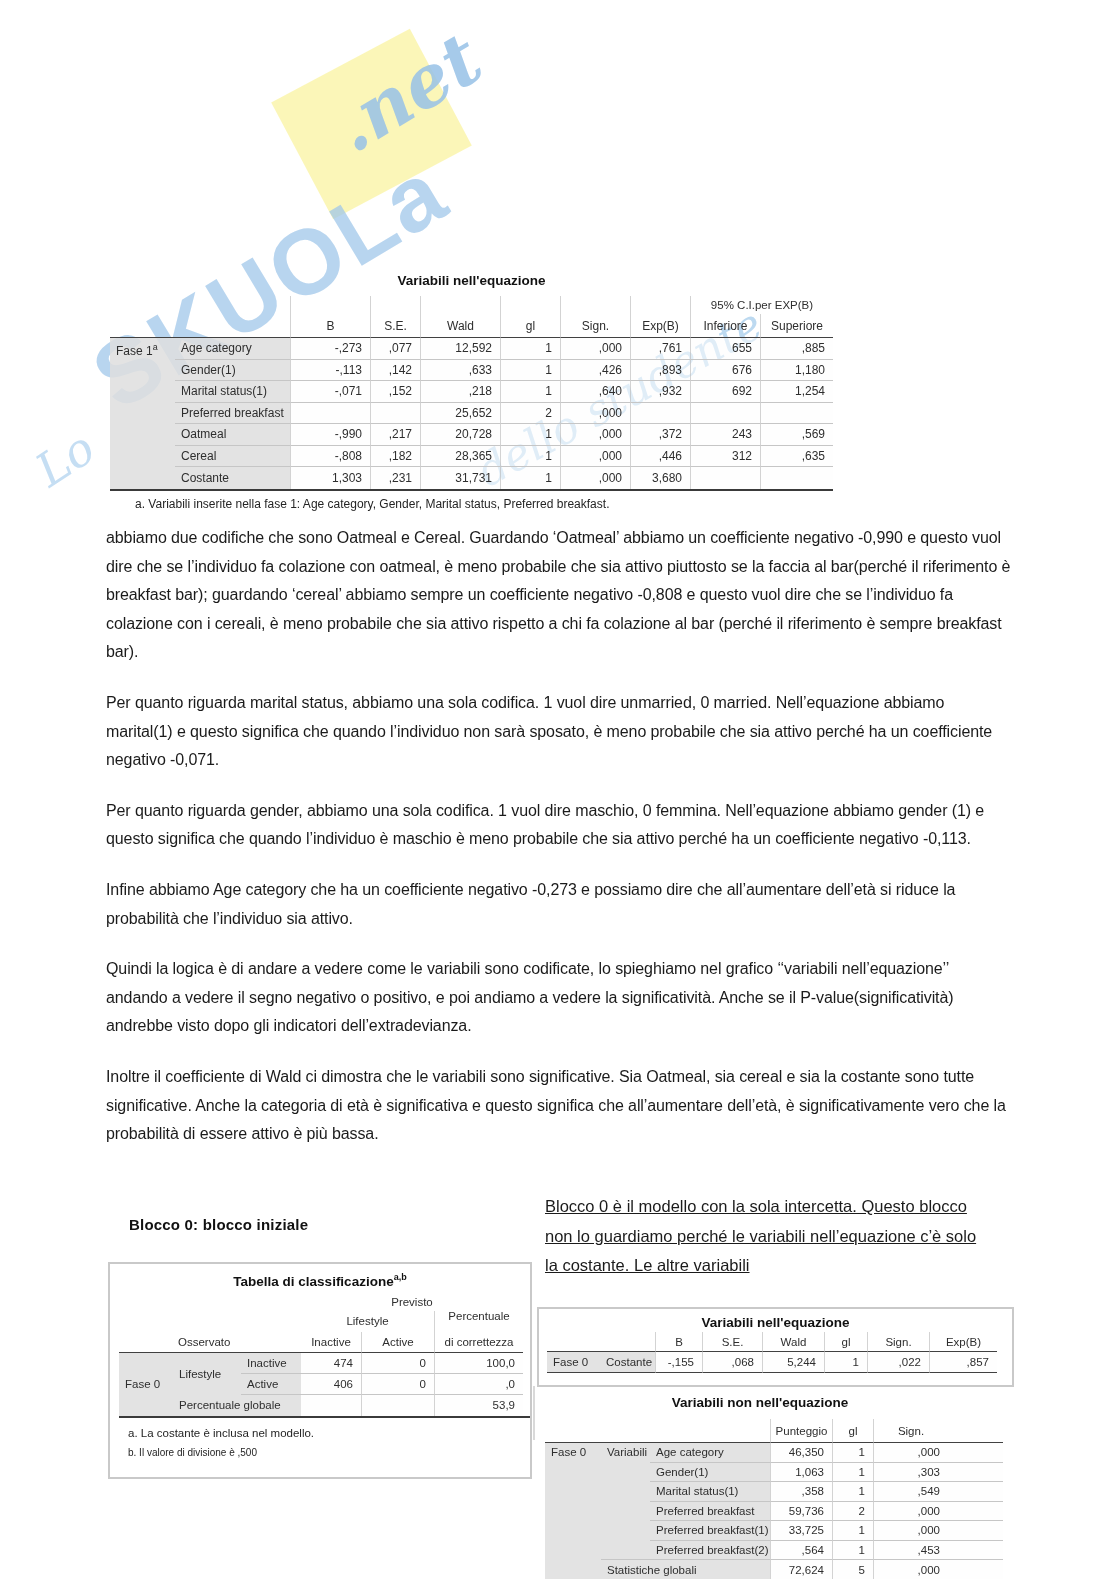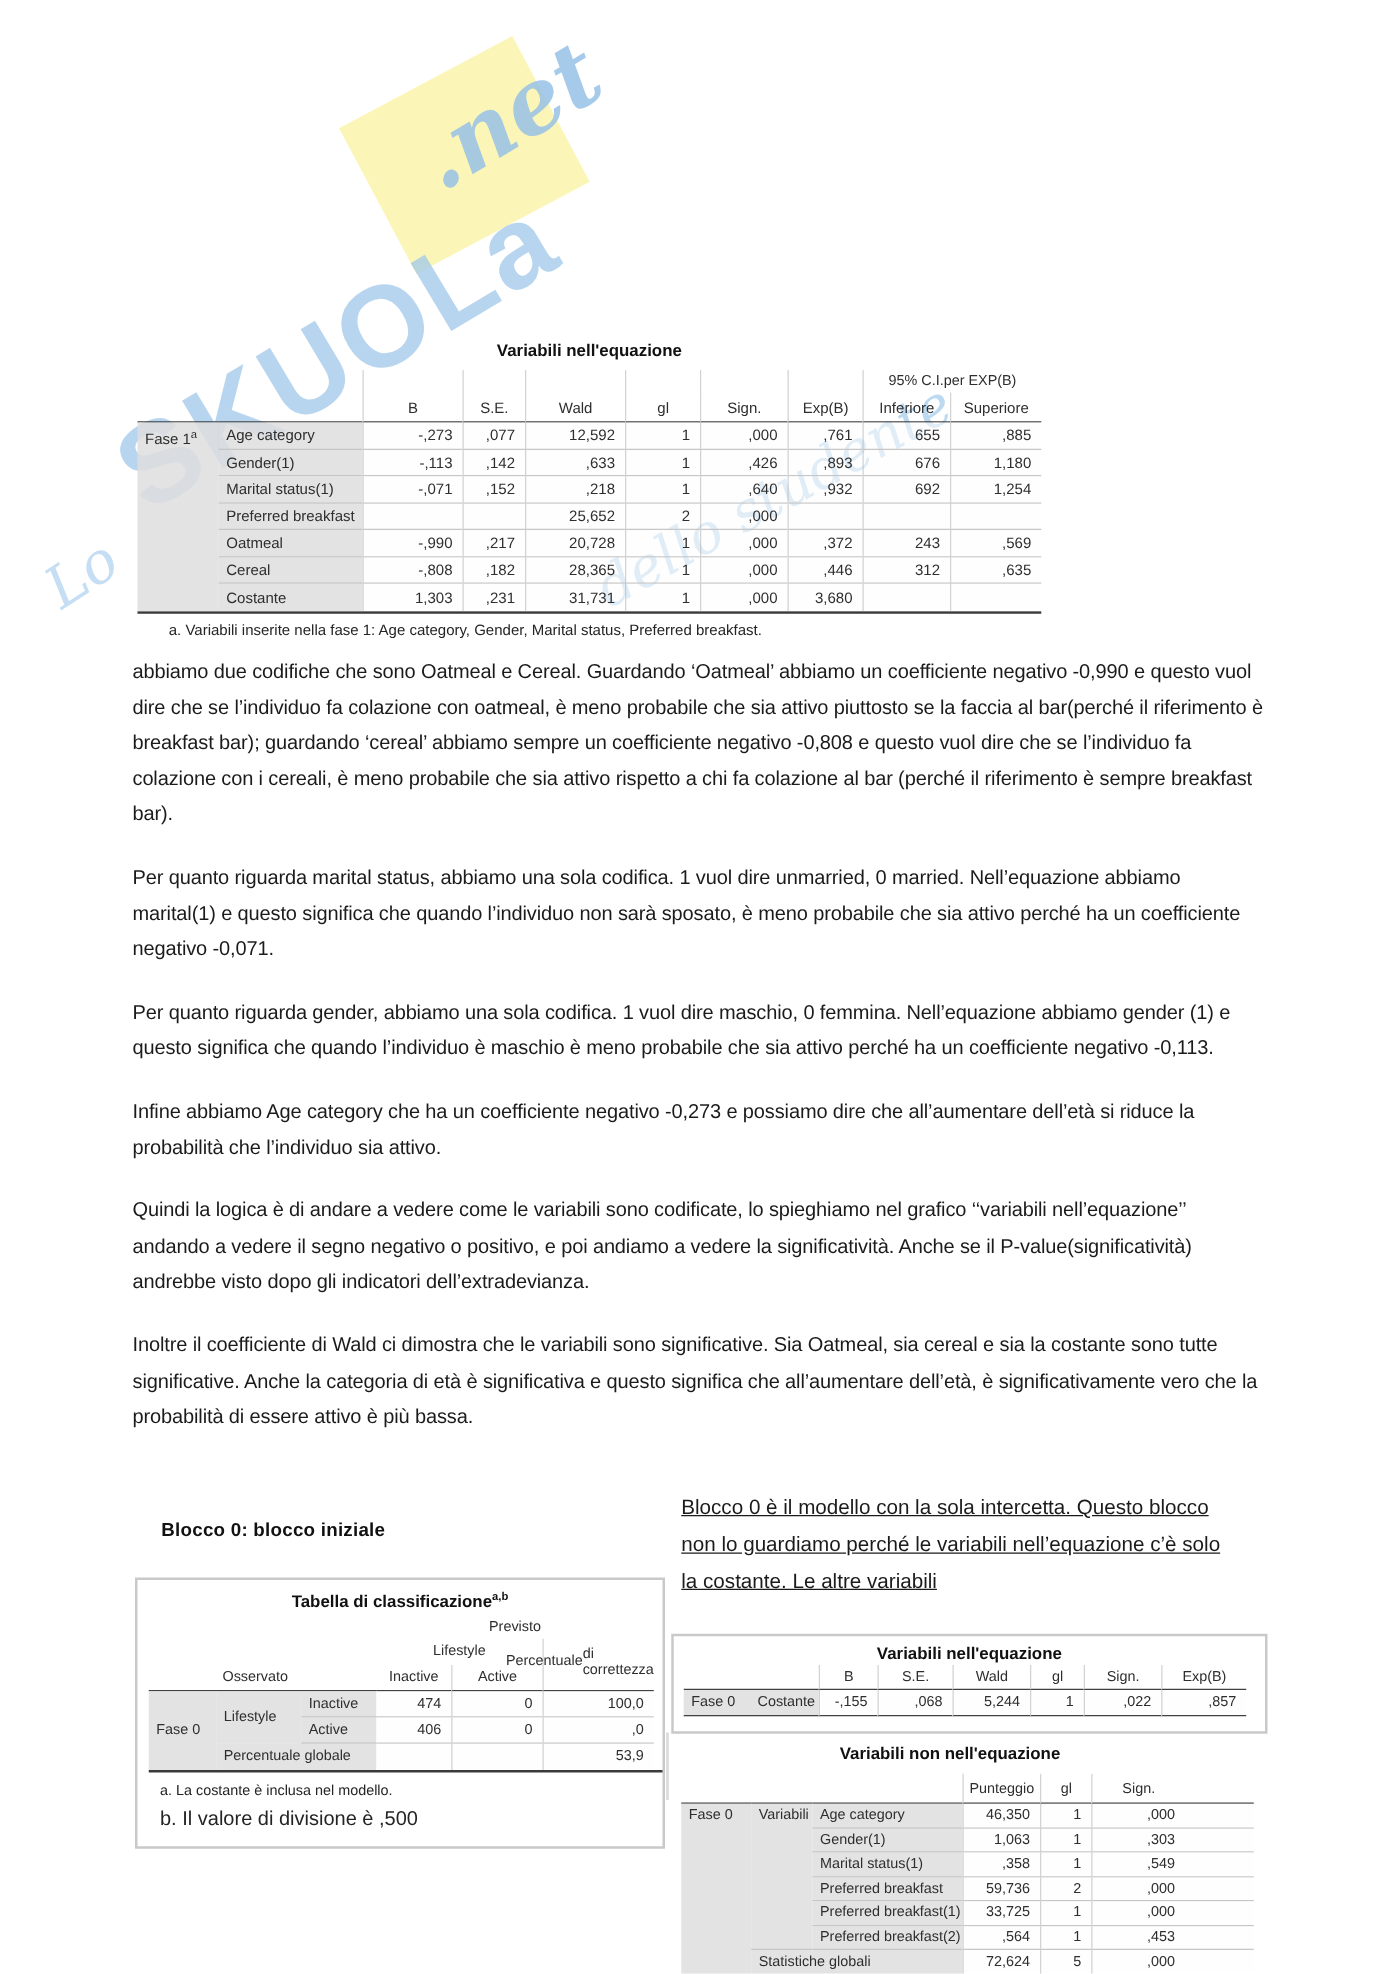--- a/index.html
+++ b/index.html
@@ -167,21 +167,21 @@
   <div class="abs h-block0">Blocco 0: blocco iniziale</div>
   <div class="abs note-block0">Blocco 0 è il modello con la sola intercetta. Questo blocco non lo guardiamo perché le variabili nell’equazione c’è solo la costante. Le altre variabili</div>
 
   <div class="abs box" style="left:108px;top:1262px;width:420px;height:213px;">
     <div class="ttl" style="margin-top:8px;">
       <span>Tabella di classificazione</span><sup>a,b</sup>
     </div>
     <div class="grid sm tbl-bottom" style="margin:4px 0 0 9px;grid-template-columns:54px 68px 60px 60px 73px 89px;grid-template-rows:18px 21px 21px repeat(3,21px);">
       <div class="c ctr" style="grid-column:4 / span 3;grid-row:1;font-size:11.5px">Previsto</div>
       <div class="c ctr" style="grid-column:4 / span 2;grid-row:2">Lifestyle</div>
-      <div class="vl hb" style="grid-column:6;grid-row:2 / span 2;display:flex;justify-content:flex-end;align-items:center;font-size:11.5px;line-height:13.5px;color:#2e2e2e;padding-bottom:2px;">
+      <div class="vl hb" style="grid-column:6;grid-row:2 / span 2;display:flex;flex-direction:column;justify-content:flex-end;align-items:center;font-size:11.5px;line-height:13.5px;color:#2e2e2e;padding-bottom:2px;gap:13px;">
         <span>Percentuale</span>
           <span>di correttezza</span>
       </div>
       <div class="c hb" style="grid-column:1 / span 3;grid-row:3;padding-left:59px">Osservato</div>
       <div class="c ctr hb" style="grid-column:4;grid-row:3">Inactive</div>
       <div class="c ctr vl hb" style="grid-column:5;grid-row:3">Active</div>
 
       <div class="c lbl gray" style="grid-column:1;grid-row:4 / span 3">Fase 0</div>
       <div class="c lbl gray" style="grid-column:2;grid-row:4 / span 2">Lifestyle</div>
       <div class="c lbl gray rb" style="grid-column:3;grid-row:4">Inactive</div>
@@ -191,21 +191,21 @@
       <div class="c lbl gray rb" style="grid-column:3;grid-row:5">Active</div>
       <div class="c num lite rb" style="grid-column:4;grid-row:5">406</div>
       <div class="c num lite vl rb" style="grid-column:5;grid-row:5">0</div>
       <div class="c num lite vl rb" style="grid-column:6;grid-row:5">,0</div>
       <div class="c lbl gray" style="grid-column:2 / span 2;grid-row:6">Percentuale globale</div>
       <div class="c lite" style="grid-column:4;grid-row:6"></div>
       <div class="c lite vl" style="grid-column:5;grid-row:6"></div>
       <div class="c num lite vl" style="grid-column:6;grid-row:6">53,9</div>
     </div>
     <div class="fn" style="margin:9px 0 0 18px;font-size:11.5px;">a. La costante è inclusa nel modello.</div>
-    <div class="fn" style="margin:8px 0 0 18px;font-size:16px;">b. Il valore di divisione è ,500</div>
+    <div class="fn" style="margin:8px 0 0 18px;font-size:10px;">b. Il valore di divisione è ,500</div>
   </div>
 
   <div class="abs box" style="left:537px;top:1307px;width:473px;height:76px;">
     <div class="ttl" style="margin-top:6px;">Variabili nell'equazione</div>
     <div class="grid sm" style="margin:2px 0 0 8px;grid-template-columns:53px 55px 47px 60px 62px 43px 62px 68px;grid-template-rows:20px 21px;">
       <div class="c hb" style="grid-column:1;grid-row:1"></div>
       <div class="c hb" style="grid-column:2;grid-row:1"></div>
       <div class="c ctr vl hb" style="grid-column:3;grid-row:1">B</div>
       <div class="c ctr vl hb" style="grid-column:4;grid-row:1">S.E.</div>
       <div class="c ctr vl hb" style="grid-column:5;grid-row:1">Wald</div>

